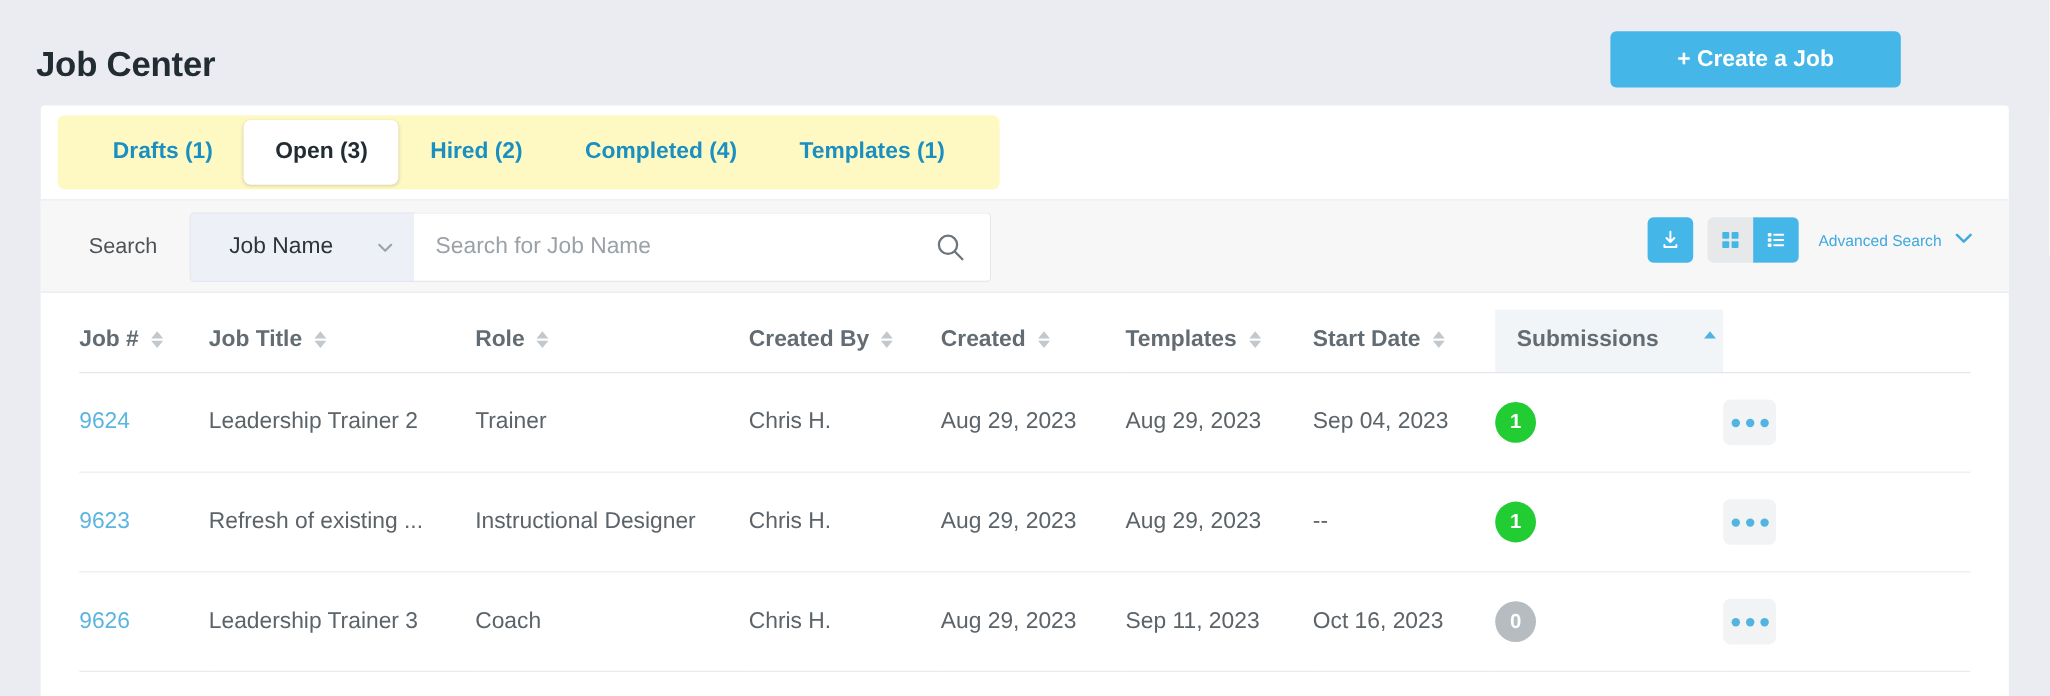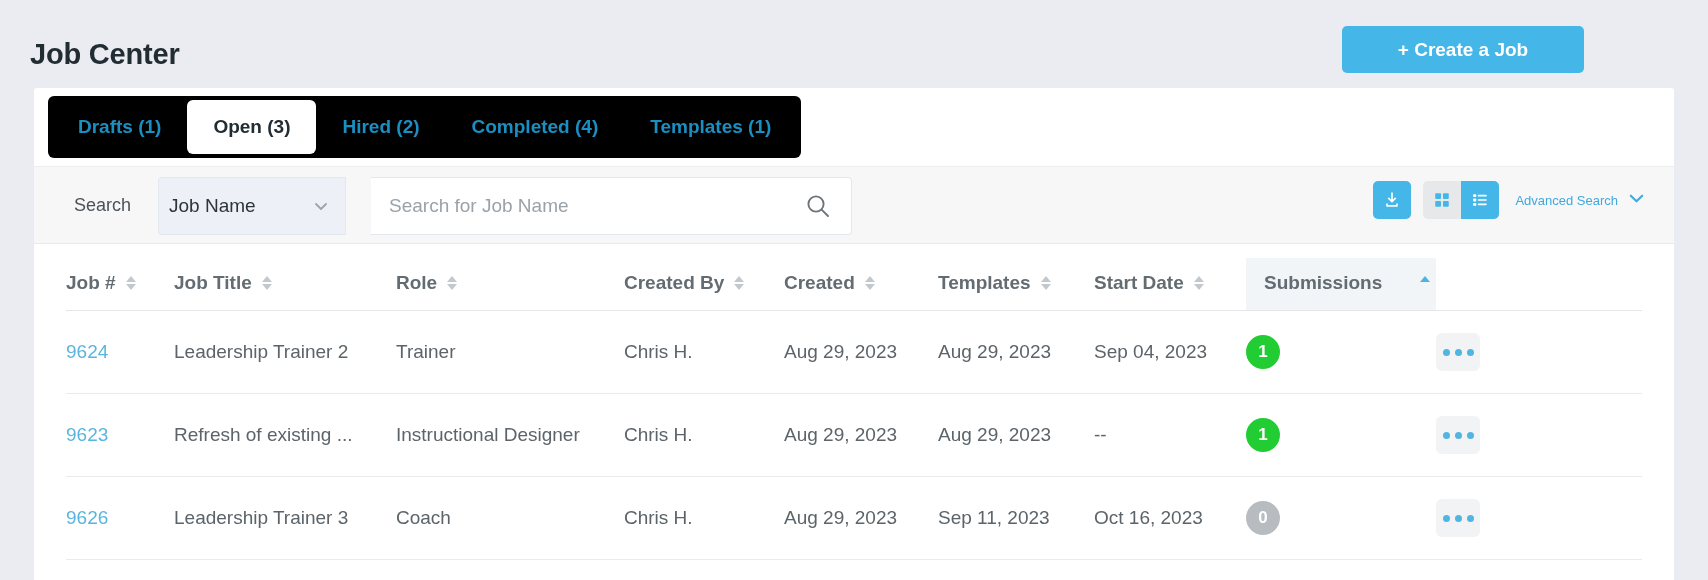--- a/index.html
+++ b/index.html
@@ -42,24 +42,24 @@
     position: absolute; left: 34px; top: 88px;
     width: 1640px; height: 492px;
     background: #ffffff;
     border-radius: 3px 3px 0 0;
   }
 
   
   .tabs-wrap {
     position: absolute; left: 14px; top: 8px;
     height: 62px;
-    background: #000000;
+    background: #fef9c3;
     border-radius: 6px;
     display: flex; align-items: center;
-    padding: 0 4px;
+    padding: 0 20px;
   }
   .tab {
     height: 54px;
     padding: 0 26px;
     display: flex; align-items: center; justify-content: center;
     font-size: 19px; font-weight: bold;
     color: #1a8fc1;
     border-radius: 6px;
     cursor: pointer;
     white-space: nowrap;
@@ -85,35 +85,35 @@
   .select-box {
     position: absolute; left: 124px; top: 10px;
     width: 188px; height: 58px;
     background: #edf1f7;
     border: 1px solid #e3e7ee;
     border-radius: 4px 0 0 4px;
     display: flex; align-items: center;
     cursor: pointer;
   }
   .select-value {
-    margin-left: 10px; font-size: 19px; color: #2d3539; text-align: right;
+    margin-left: 32px; font-size: 19px; color: #2d3539; text-align: right;
   }
   .select-caret {
     position: absolute; right: 16px; top: 50%;
     transform: translateY(-50%);
     width: 16px; height: 16px;
   }
   .search-field {
     position: absolute; left: 311px; top: 10px;
     width: 481px; height: 58px;
     background: #ffffff;
     border: 1px solid #e3e7ee;
     border-left: none;
     border-radius: 0 4px 4px 0;
-    display: flex; align-items: center; margin-left: 26px;
+    display: flex; align-items: center;
   }
   .search-input {
     border: none; outline: none;
     background: transparent;
     margin-left: 18px;
     width: 400px;
     font-size: 19px; color: #2d3539;
     font-family: "Liberation Sans", sans-serif;
   }
   .search-input::placeholder { color: #9aa2a8; }

